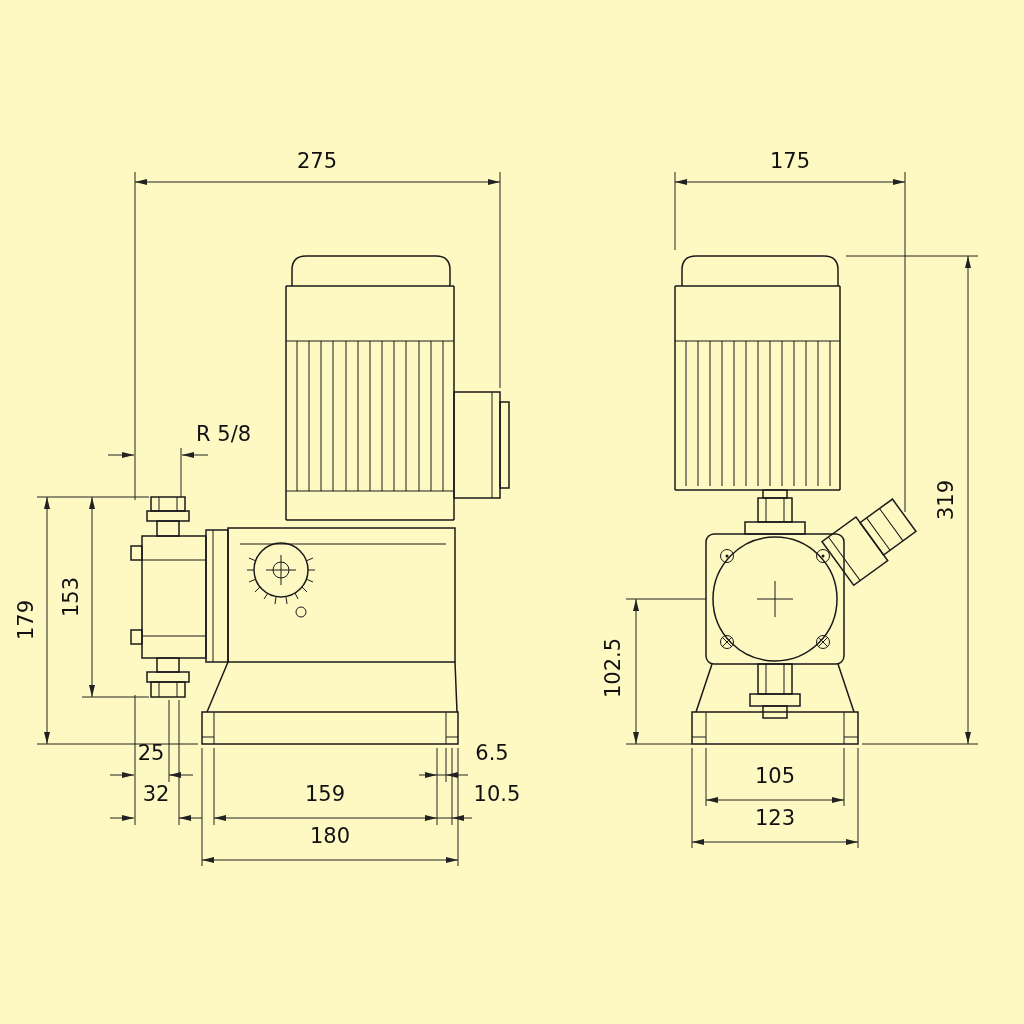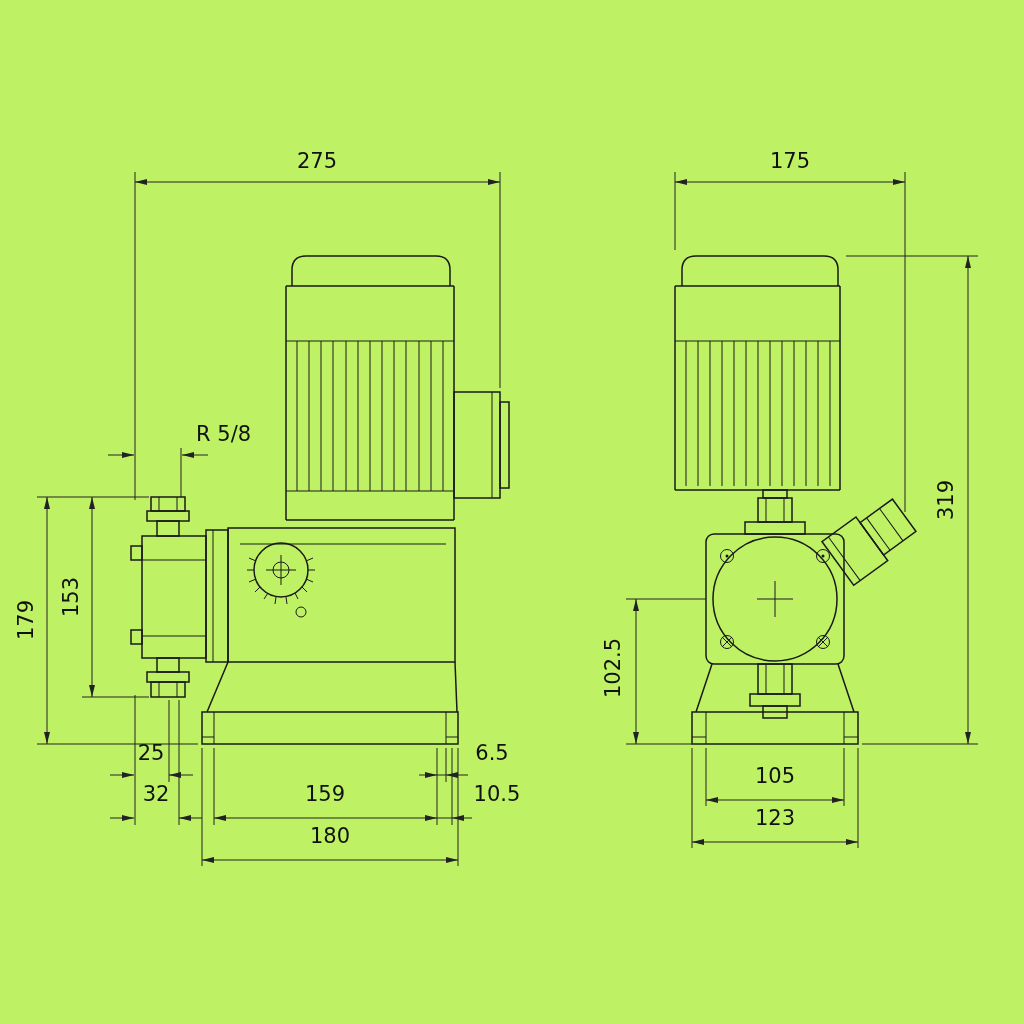--- a/index.html
+++ b/index.html
@@ -1,16 +1,16 @@
 <!DOCTYPE html>
 <html><head>
 <meta charset="utf-8">
 <style>
   html,body{margin:0;padding:0;background:#ffffff;}
-  .canvas{position:relative;width:1024px;height:1024px;background:#bef264;overflow:hidden;}
+  .canvas{position:relative;width:1024px;height:1024px;background:#fef9c3;overflow:hidden;}
   svg{display:block;}
   .ol{stroke:#1a1a1a;stroke-width:1.5;fill:none;stroke-linejoin:miter;stroke-linecap:butt;}
   .tl{stroke:#1a1a1a;stroke-width:1;fill:none;}
   .dl{stroke:#222222;stroke-width:1;fill:none;}
   .dim-text{font-family:"DejaVu Sans",sans-serif;font-size:21px;fill:#111111;text-anchor:middle;}
   .dim-text.start{text-anchor:start;}
   .dot{fill:#1a1a1a;stroke:none;}
 </style>
 </head>
 <body>

